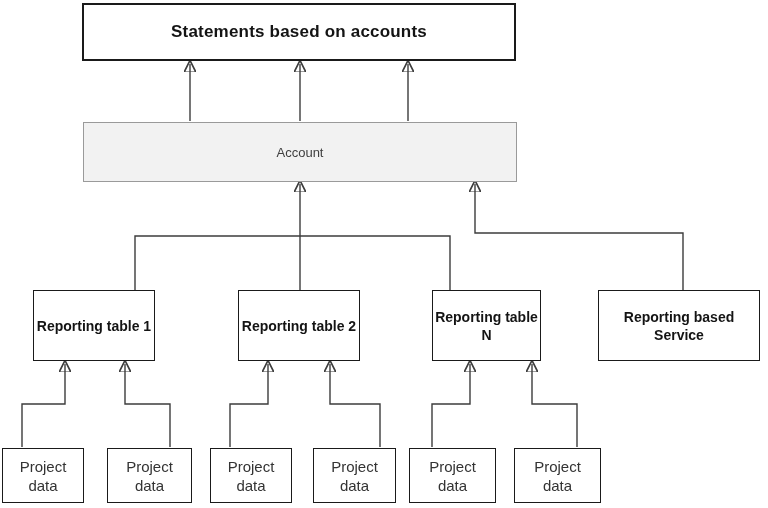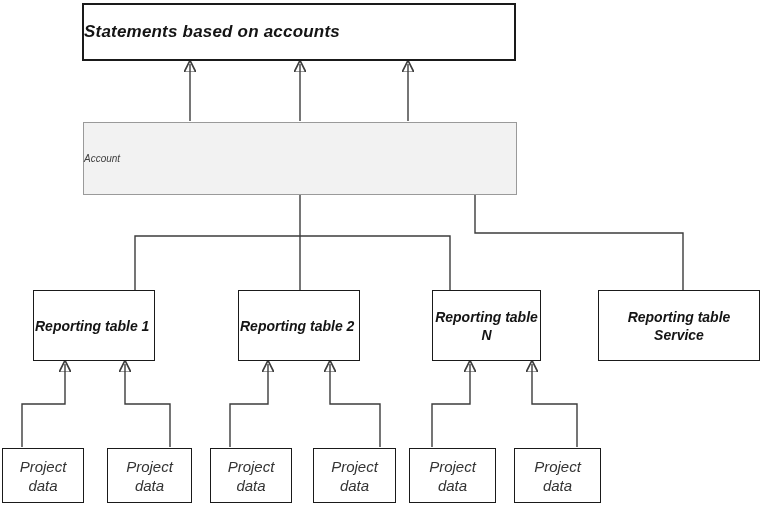--- a/index.html
+++ b/index.html
@@ -25,35 +25,35 @@
     stroke: var(--connector, #3c3c3c);
     stroke-width: 1.4;
   }
   .arrowhead-shape { fill: var(--arrowhead, #111); }
   .box {
     position: absolute;
     z-index: 2;
     box-sizing: border-box;
     display: flex;
     align-items: center;
+    justify-content: center;
     text-align: center;
     background: #fff;
-    font-style: italic;
   }
   .statements-box {
     left: 82px; top: 3px; width: 434px; height: 58px;
     border: 2px solid var(--statements_border, #1a1a1a);
     font-size: 17px; font-weight: bold; color: #141414;
     letter-spacing: .2px;
   }
   .account-box {
-    left: 83px; top: 122px; width: 434px; height: 73px;
+    left: 83px; top: 122px; width: 434px; height: 60px;
     border: 1px solid var(--account_border, #9a9a9a);
     background: var(--account_fill, #f2f2f2);
-    font-size: 10px; color: #404040;
+    font-size: 13px; color: #404040;
   }
   .reporting-box {
     top: 290px; height: 71px;
     border: 1.5px solid var(--box_border, #1a1a1a);
     font-size: 14px; font-weight: bold; color: #141414;
     line-height: 18px; padding: 0 1px;
   }
   .rt-1 { left: 33px;  width: 122px; }
   .rt-2 { left: 238px; width: 122px; }
   .rt-n { left: 432px; width: 109px; }
@@ -113,21 +113,21 @@
   <div class="box reporting-box rt-1">
     <span>Reporting table 1</span>
   </div>
   <div class="box reporting-box rt-2">
     <span>Reporting table 2</span>
   </div>
   <div class="box reporting-box rt-n">
     <span>Reporting table N</span>
   </div>
   <div class="box reporting-box rt-service">
-    <span>Reporting table Service</span>
+    <span>Reporting based Service</span>
   </div>
 
   <div class="box project-box pd-1">
     <span>Project data</span>
   </div>
   <div class="box project-box pd-2">
     <span>Project data</span>
   </div>
   <div class="box project-box pd-3">
     <span>Project data</span>

